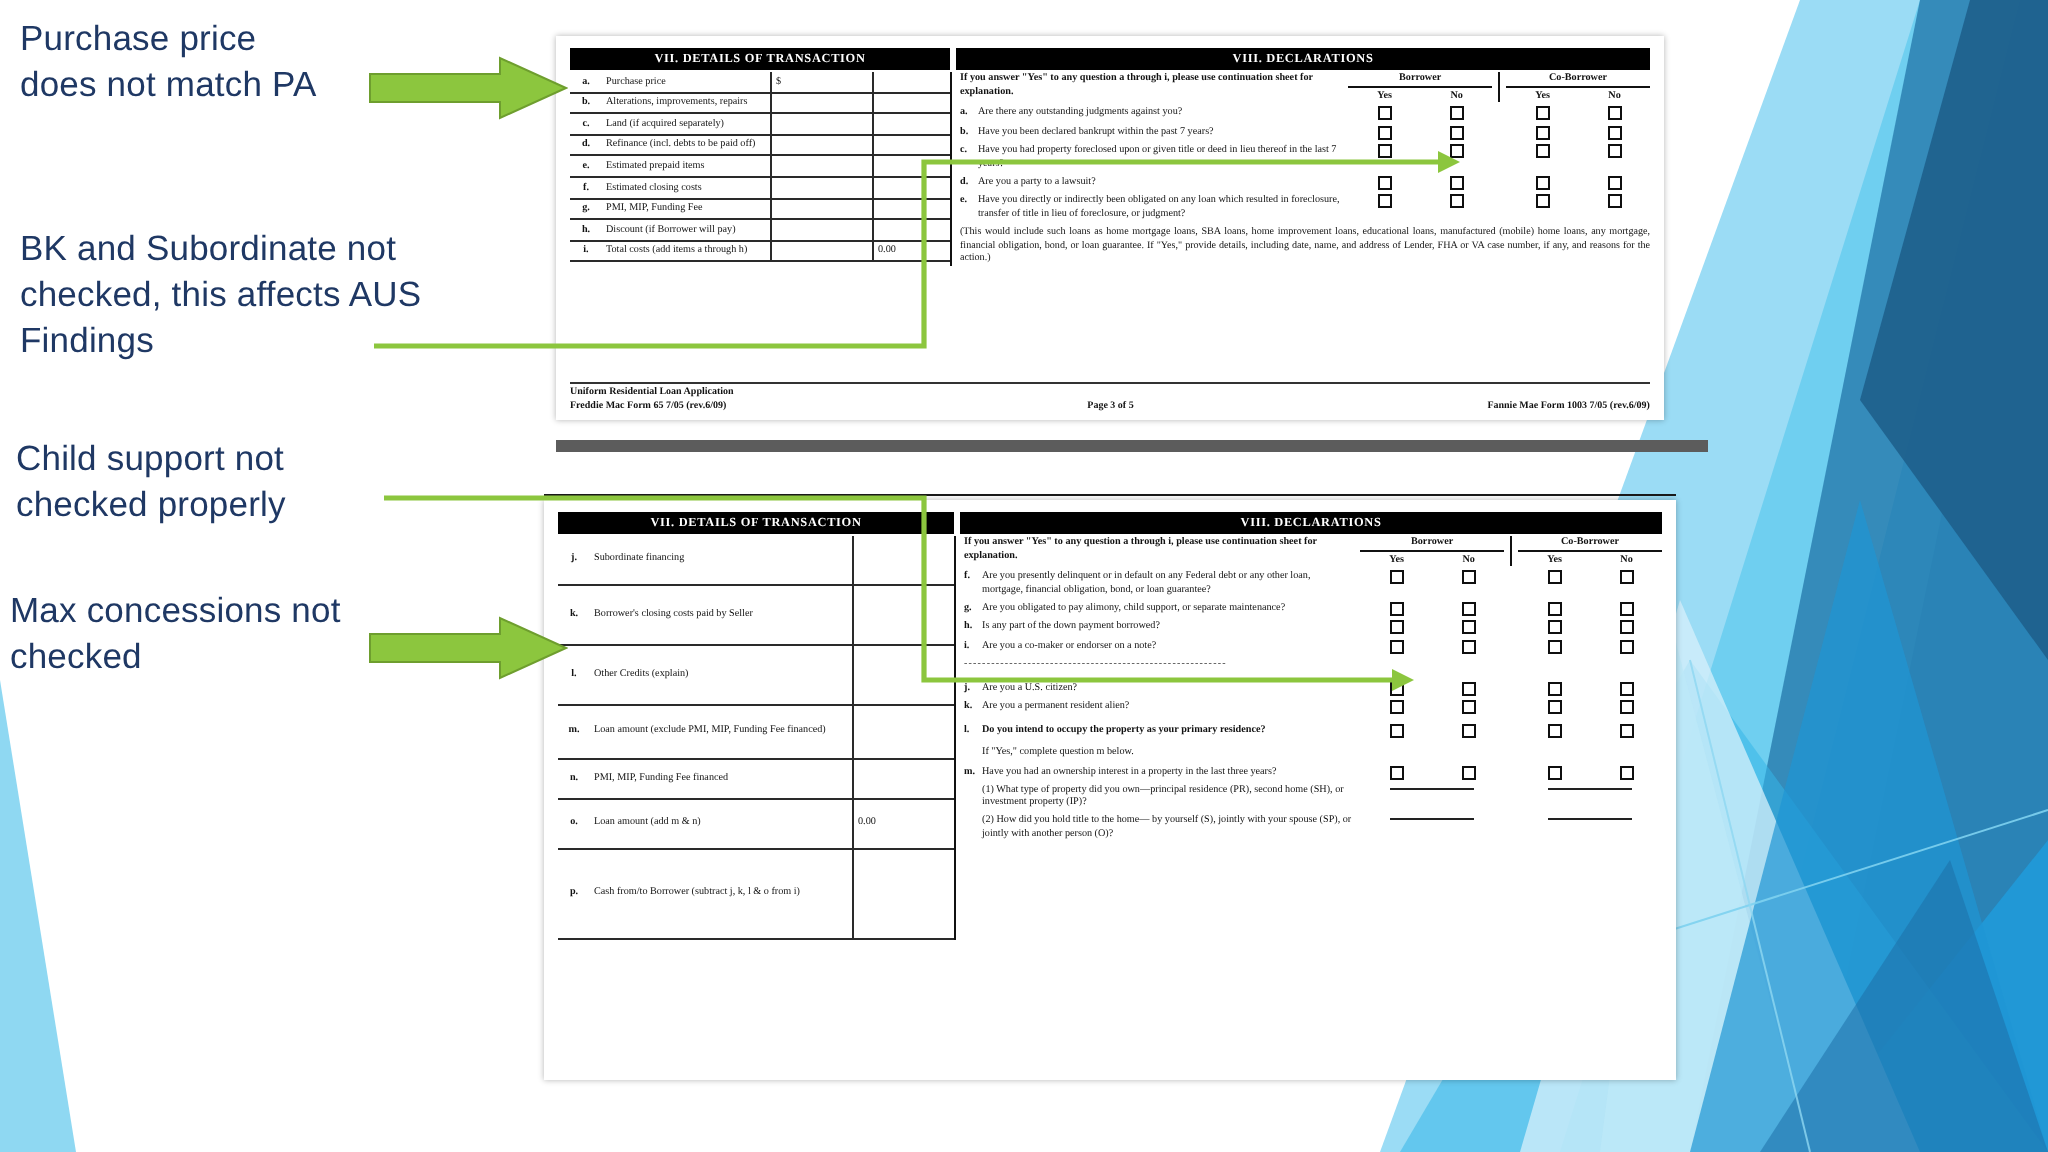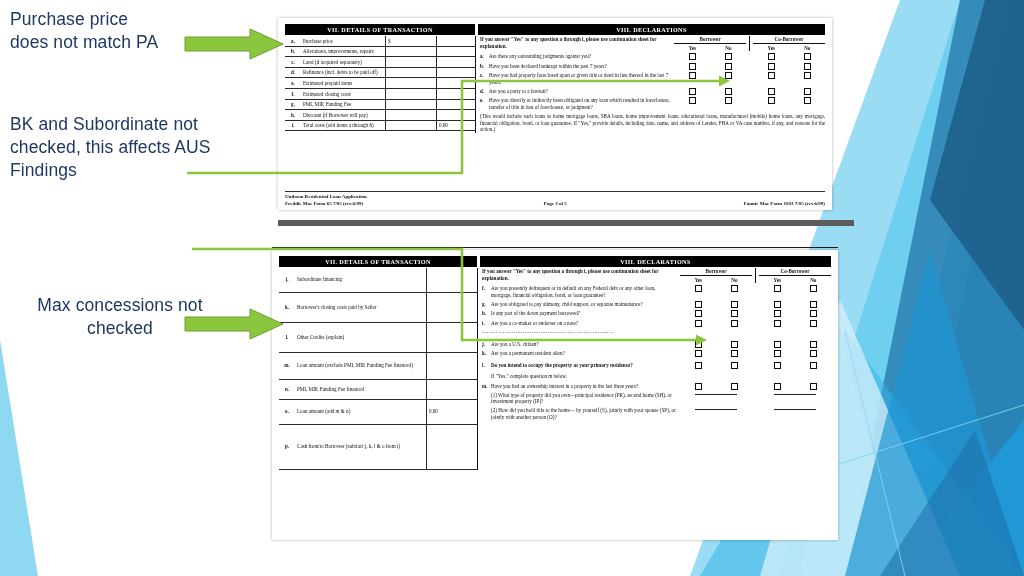--- a/index.html
+++ b/index.html
@@ -21,21 +21,21 @@
     position:absolute;
     color:#1F3864;
     font-size:17.5px;
     line-height:23px;
     letter-spacing:.1px;
     white-space:pre-line;
   }
   #annot-1{left:10px;top:8px;width:230px;}
   #annot-2{left:10px;top:113px;width:235px;}
   #annot-3{left:8px;top:218px;width:225px;}
-  #annot-4{left:5px;top:294px;width:230px;text-align:center;}
+  #annot-4{left:5px;top:294px;width:230px;}
 
   
   .arrow{position:absolute;}
   #arrow-1{left:184px;top:28px;width:100px;height:32px;}
   #arrow-2{left:184px;top:308px;width:100px;height:32px;}
 
   
   .connector{position:absolute;}
   #connector-bk{left:185px;top:74px;width:548px;height:106px;}
   #connector-cs{left:190px;top:244px;width:520px;height:102px;}
@@ -151,20 +151,22 @@
 
       <polygon points="0,340 38,576 0,576" fill="#8FD8F2"></polygon>
     </svg>
   </div>
 
   <div class="annot" id="annot-1">Purchase price
 does not match PA</div>
   <div class="annot" id="annot-2">BK and Subordinate not
 checked, this affects AUS
 Findings</div>
+  <div class="annot" id="annot-3">Child support not
+checked properly</div>
   <div class="annot" id="annot-4">Max concessions not
 checked</div>
 
   <div class="page" id="page-top">
     <div class="sheet">
       <div class="bands">
         <div class="band">VII. DETAILS OF TRANSACTION</div>
         <div class="band">VIII. DECLARATIONS</div>
       </div>
 

